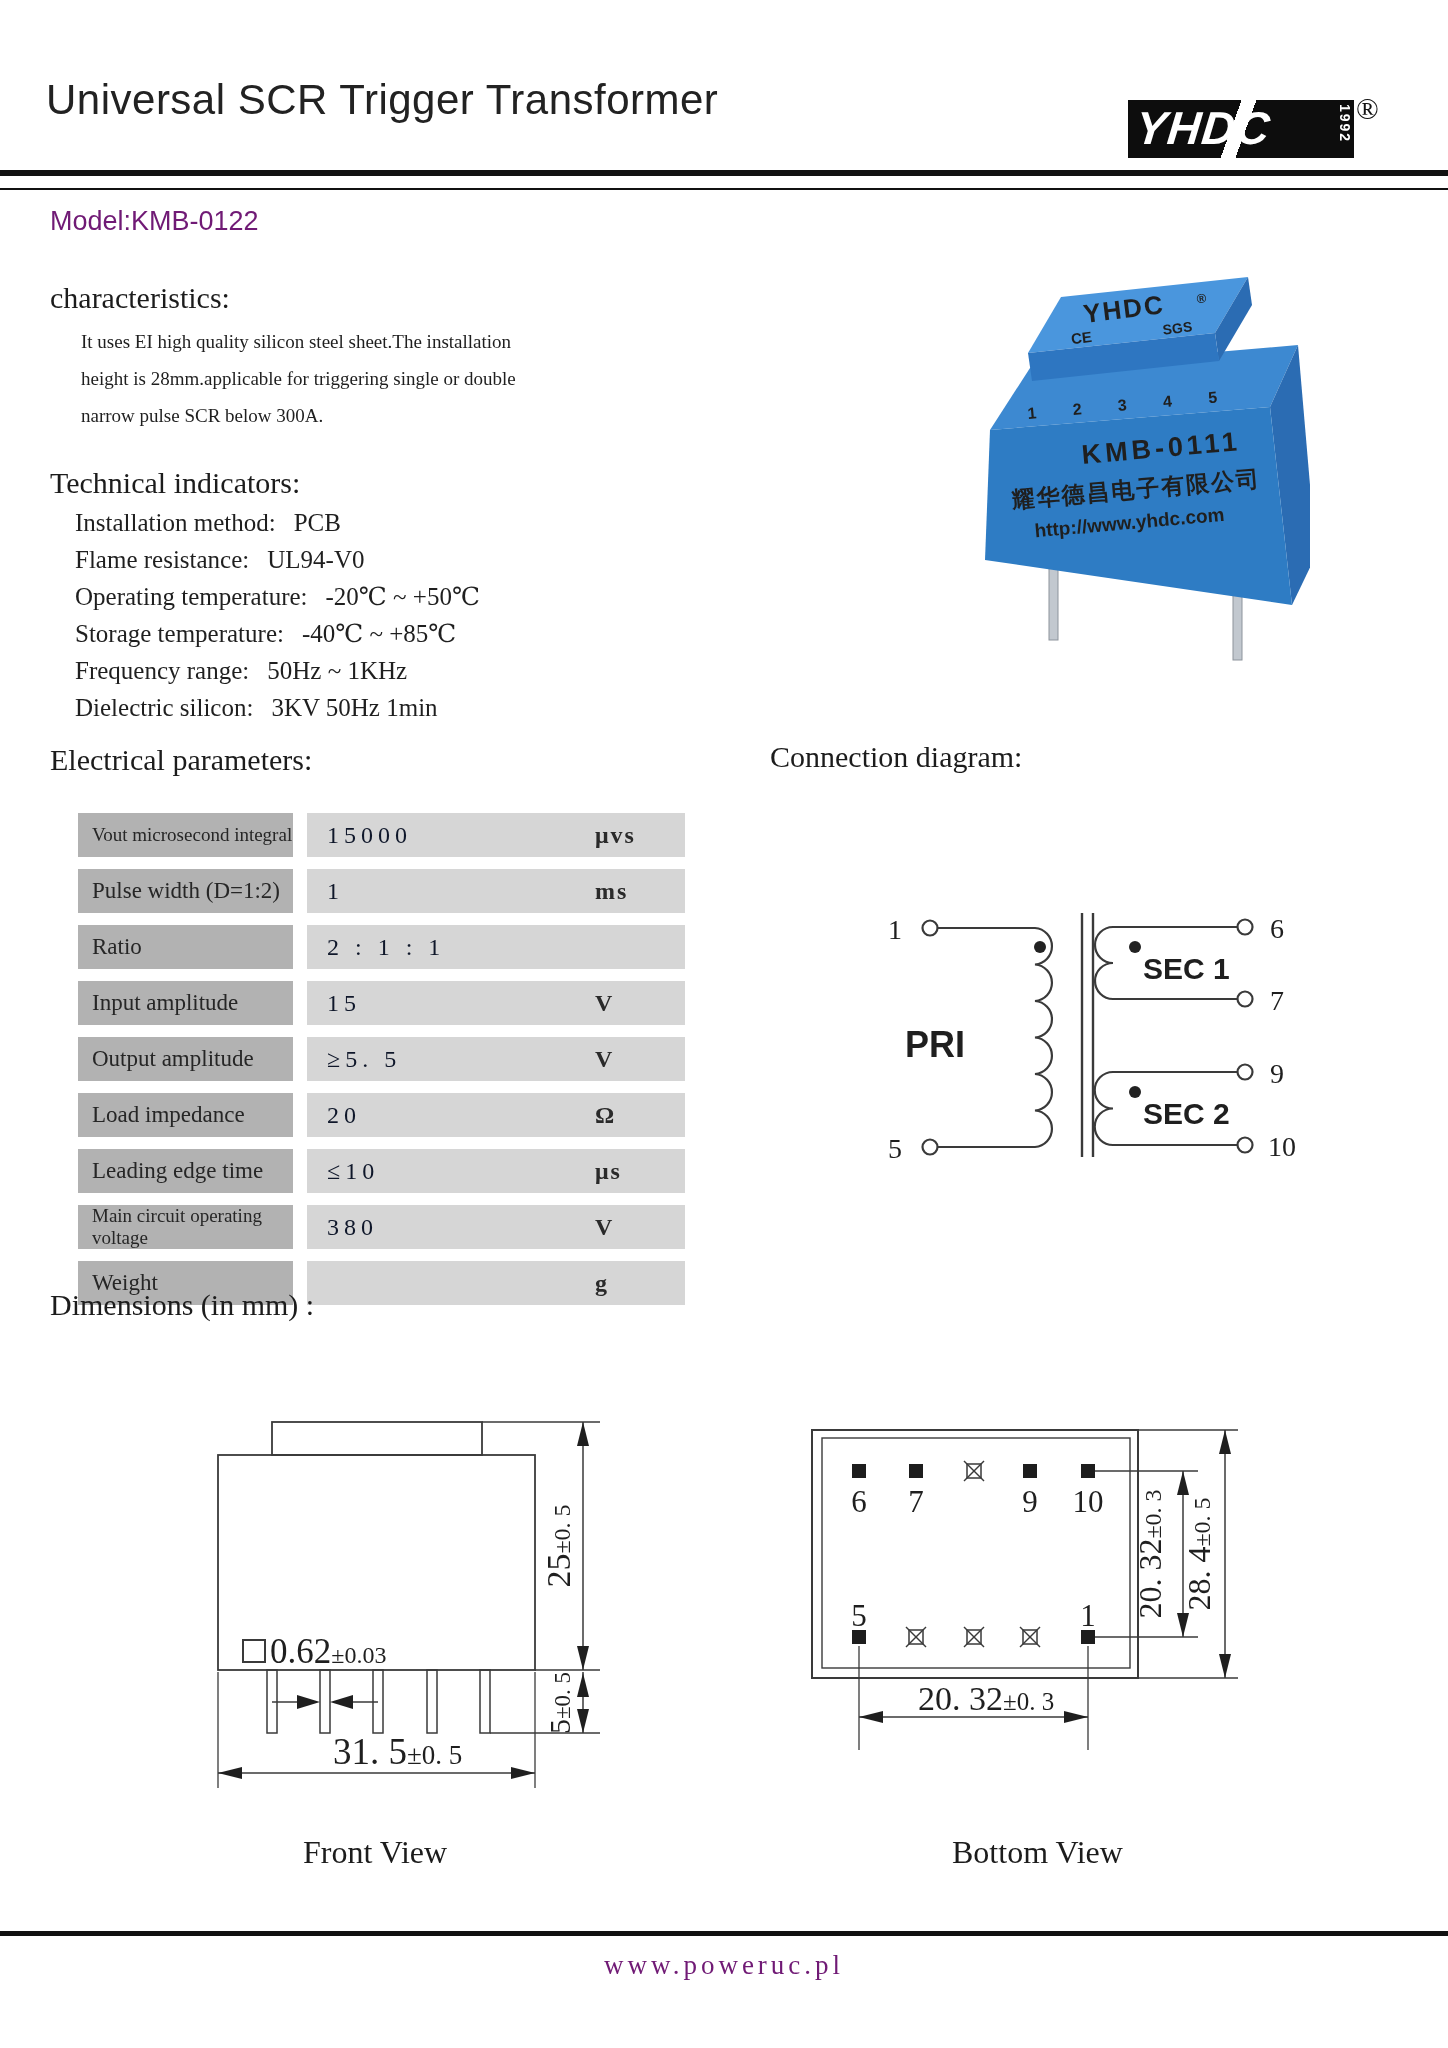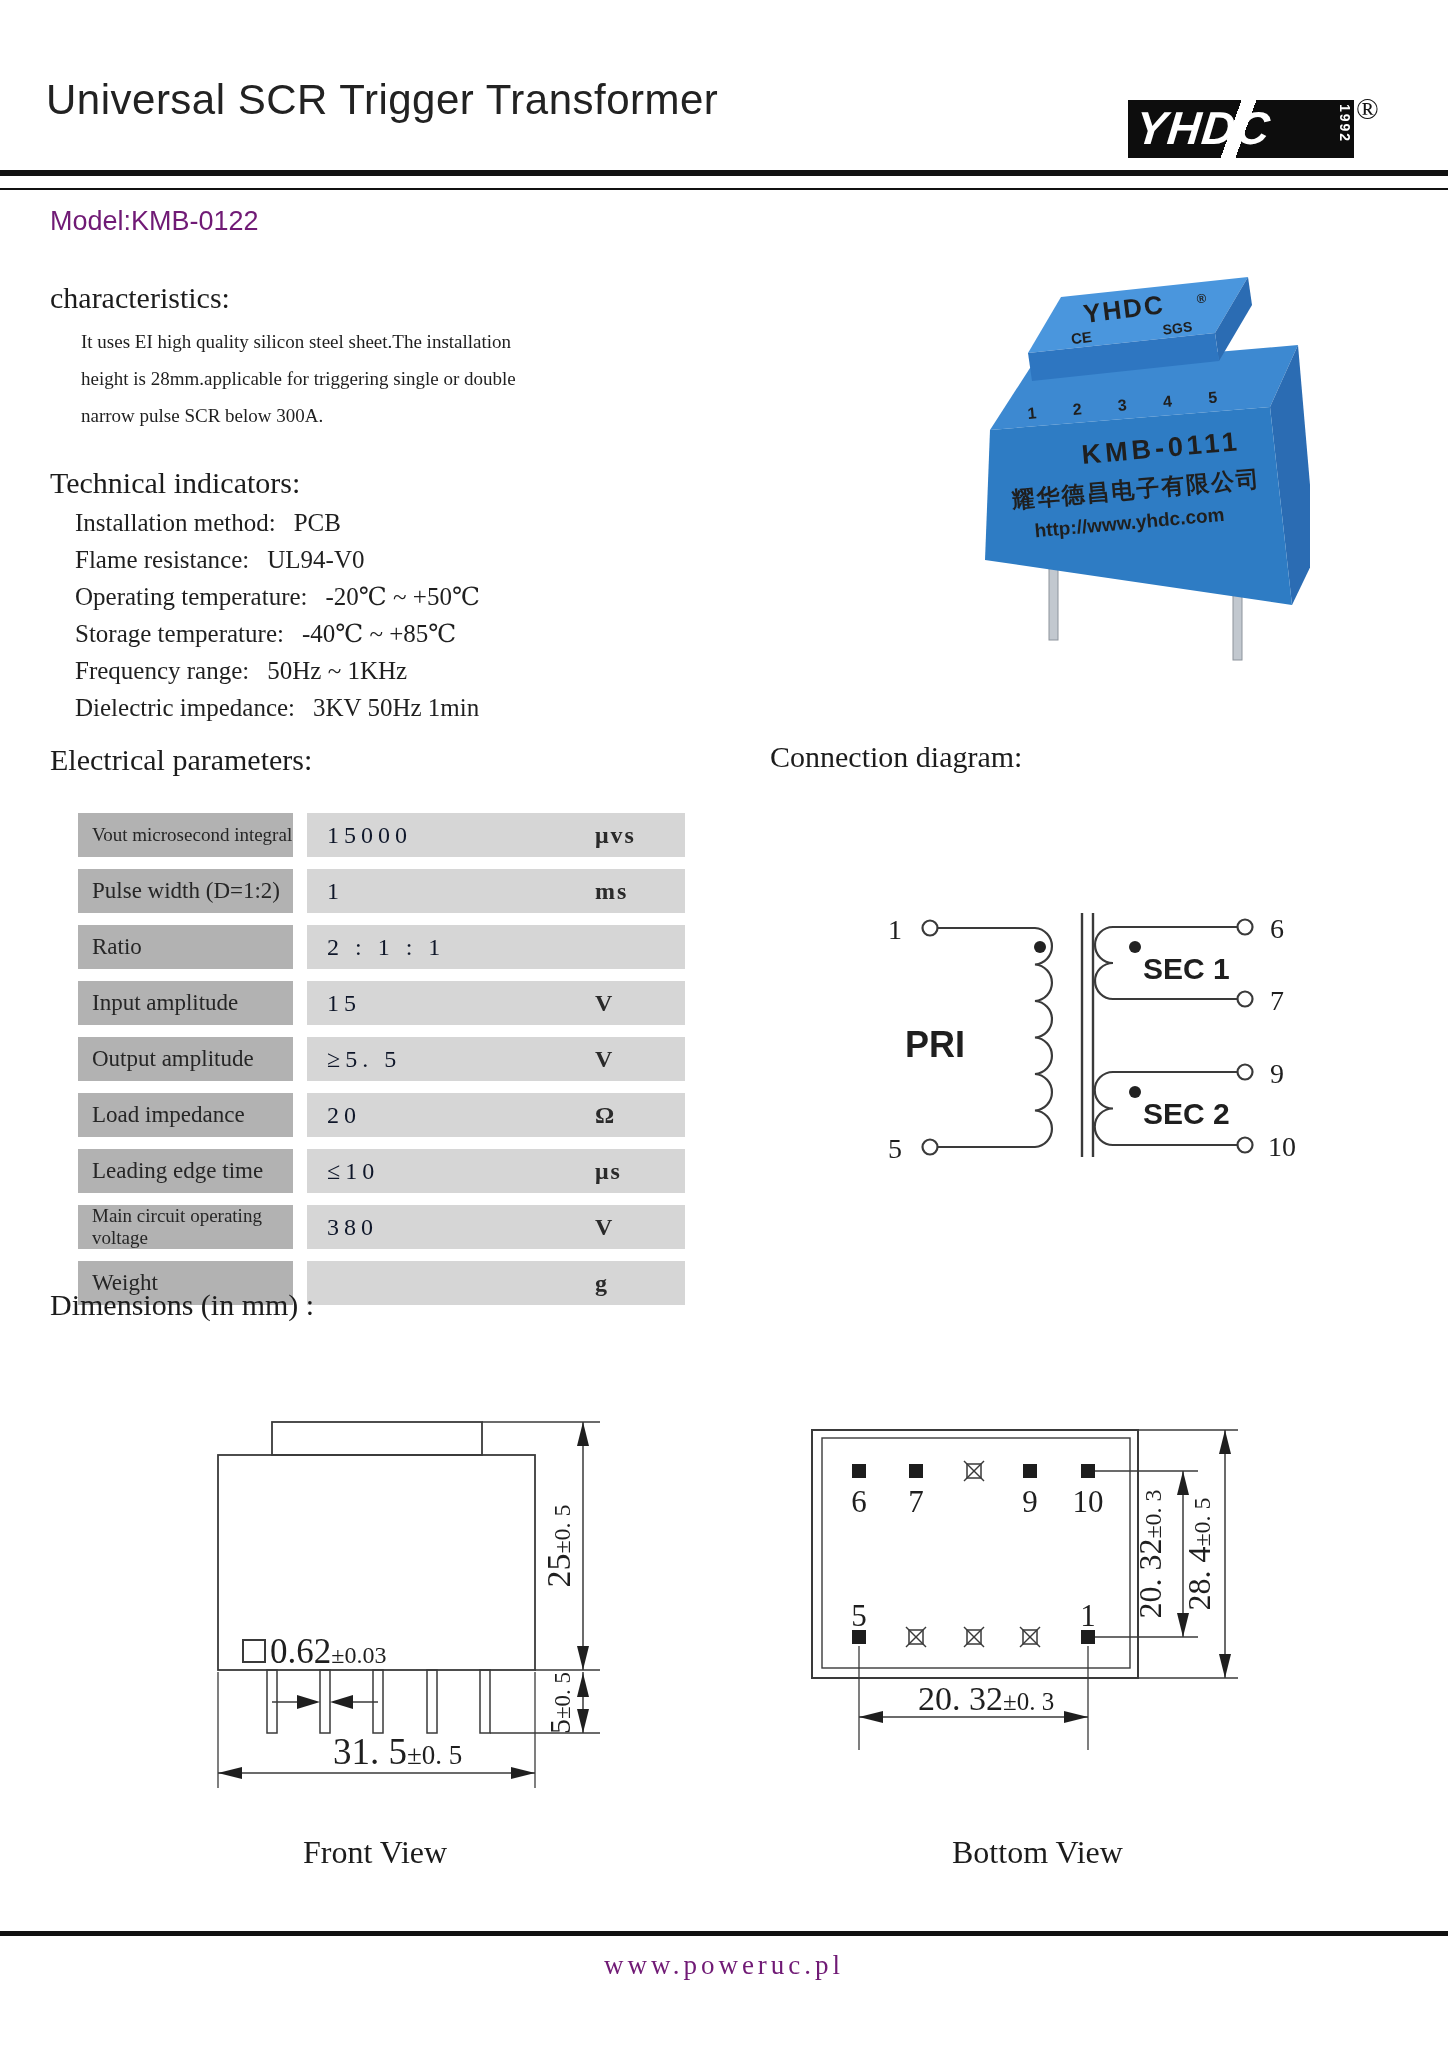--- a/index.html
+++ b/index.html
@@ -95,21 +95,21 @@
       </div>
     <div class="tech-item">
         <span>Storage temperature:</span>
         <span class="val">-40℃ ~ +85℃</span>
       </div>
     <div class="tech-item">
         <span>Frequency range:</span>
         <span class="val">50Hz ~ 1KHz</span>
       </div>
     <div class="tech-item">
-        <span>Dielectric impedance:</span>
+        <span>Dielectric silicon:</span>
         <span class="val">3KV 50Hz 1min</span>
       </div>
   </div>
 
   <div class="abs h-serif elec-head">Electrical parameters:</div>
   <div class="abs etable">
     <div class="erow">
       <div class="ecell-label small">Vout microsecond integral</div>
       <div class="ecell-value">
           <span class="v">15000</span>

